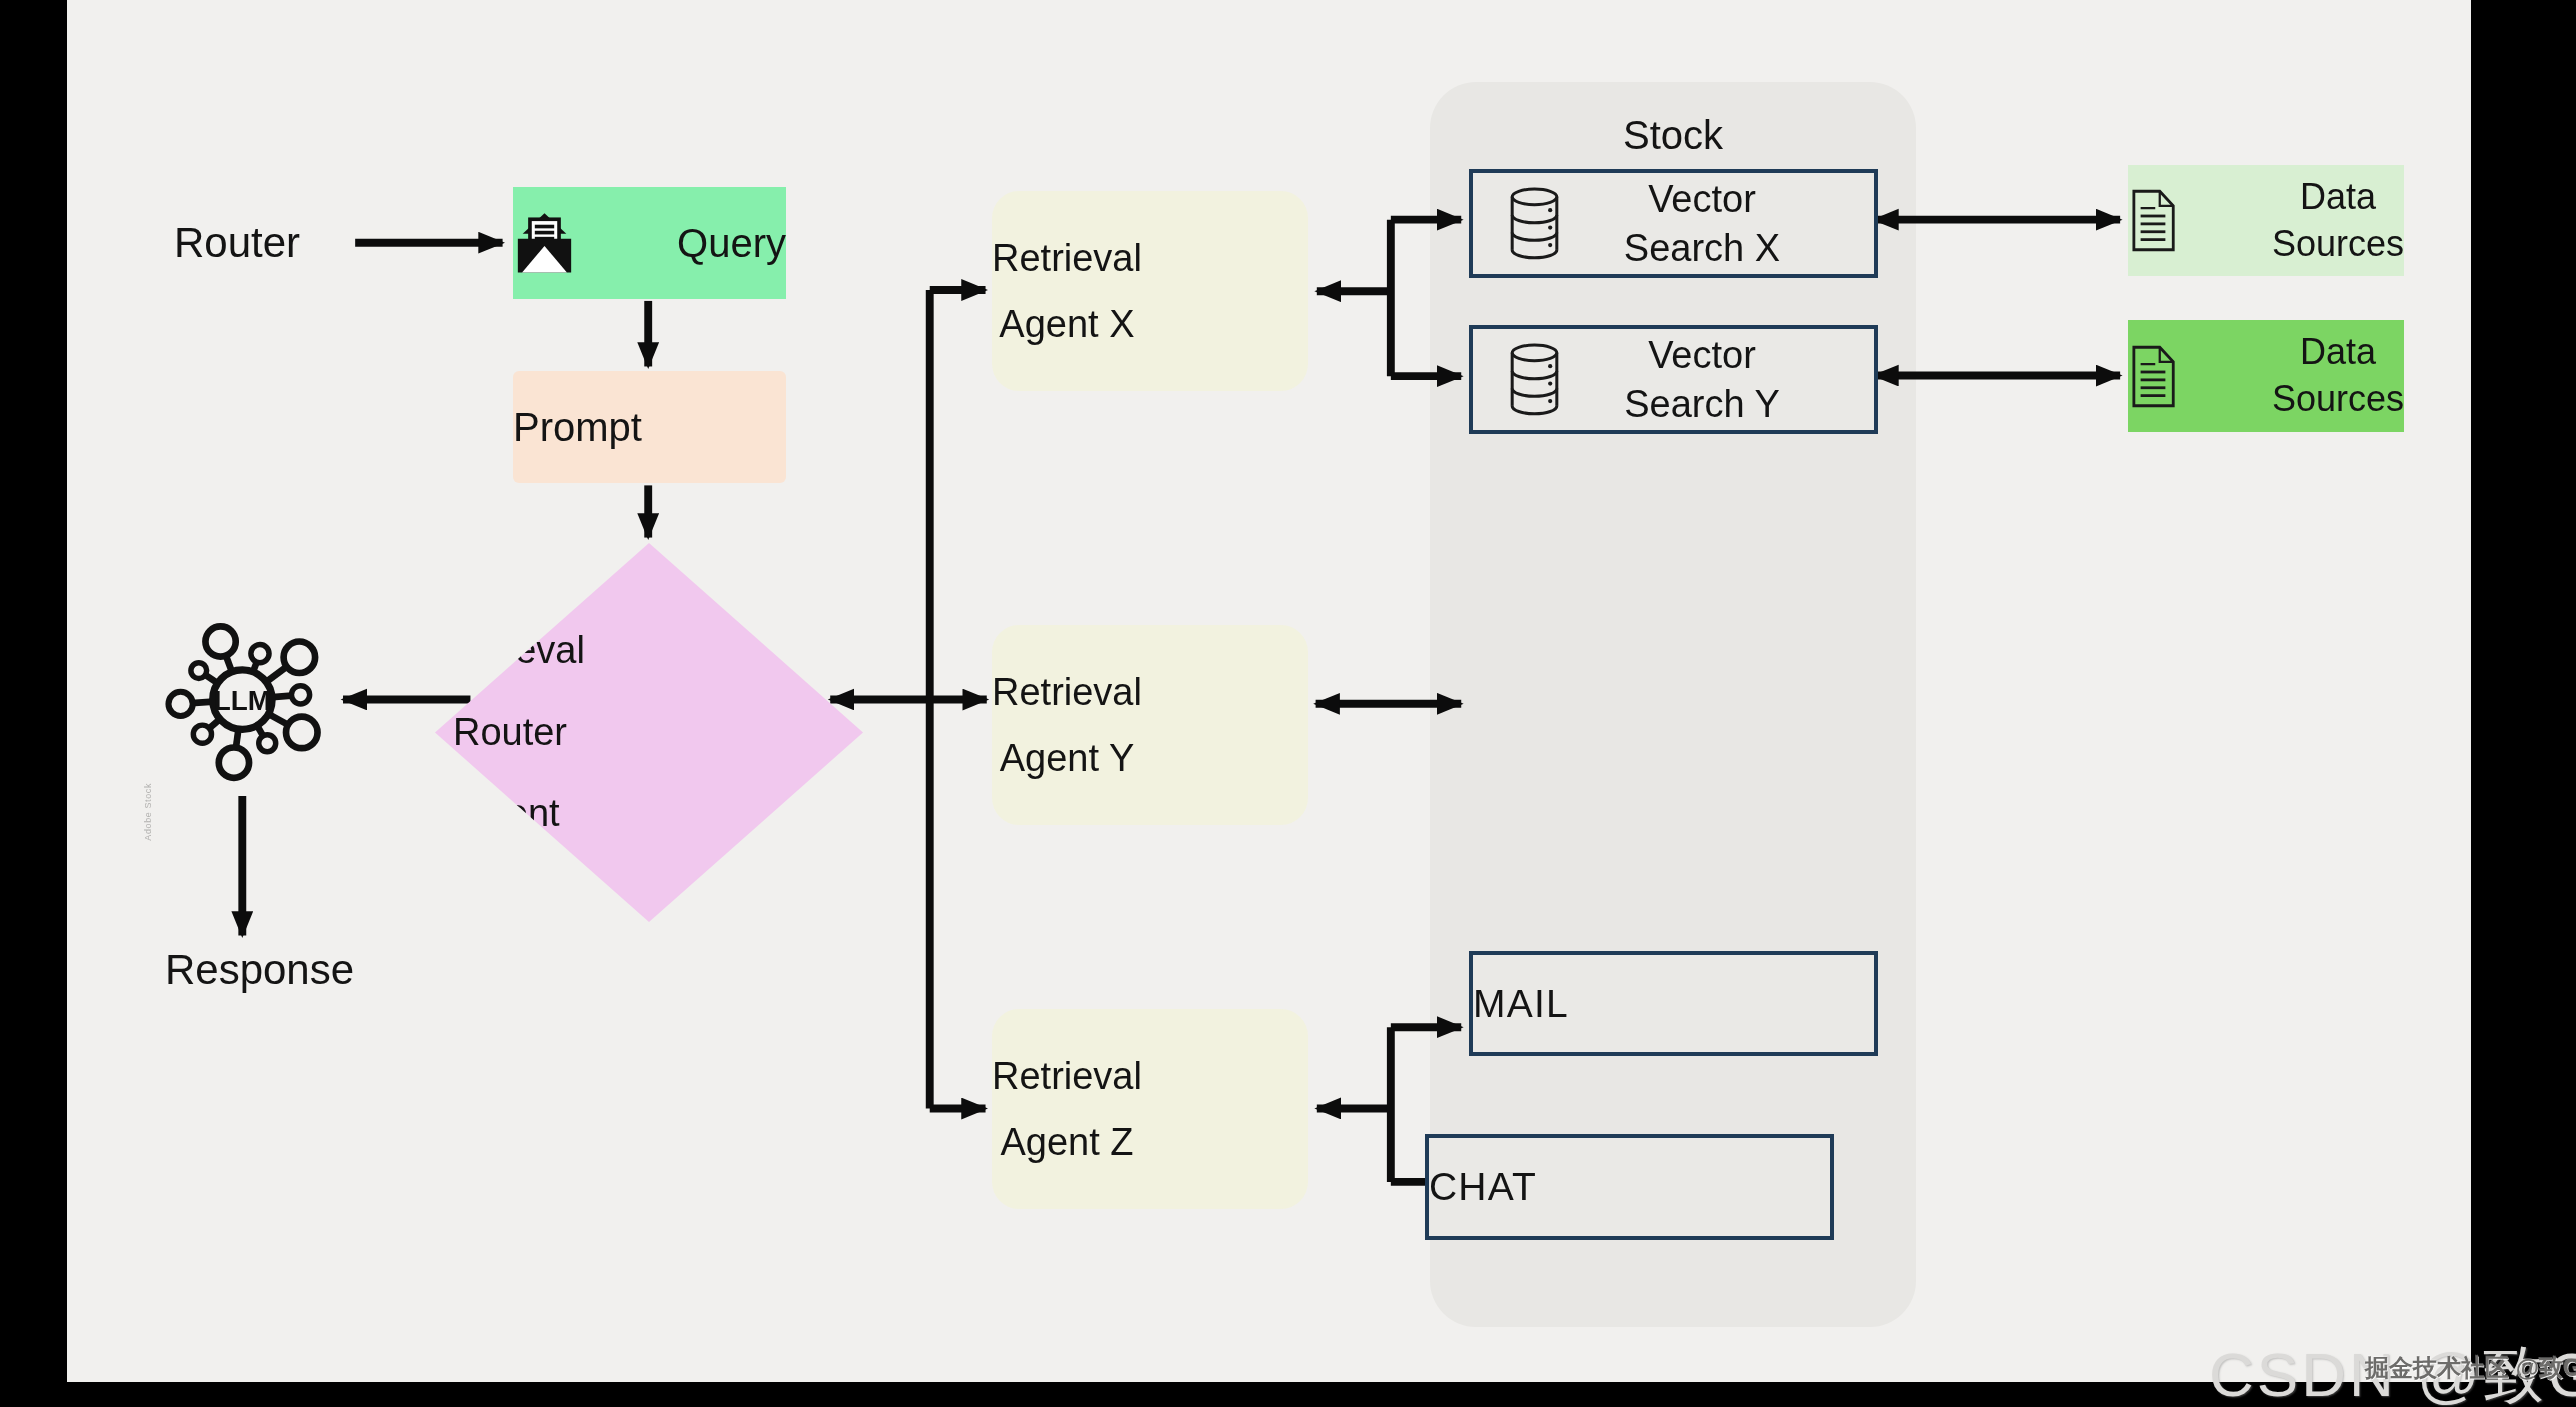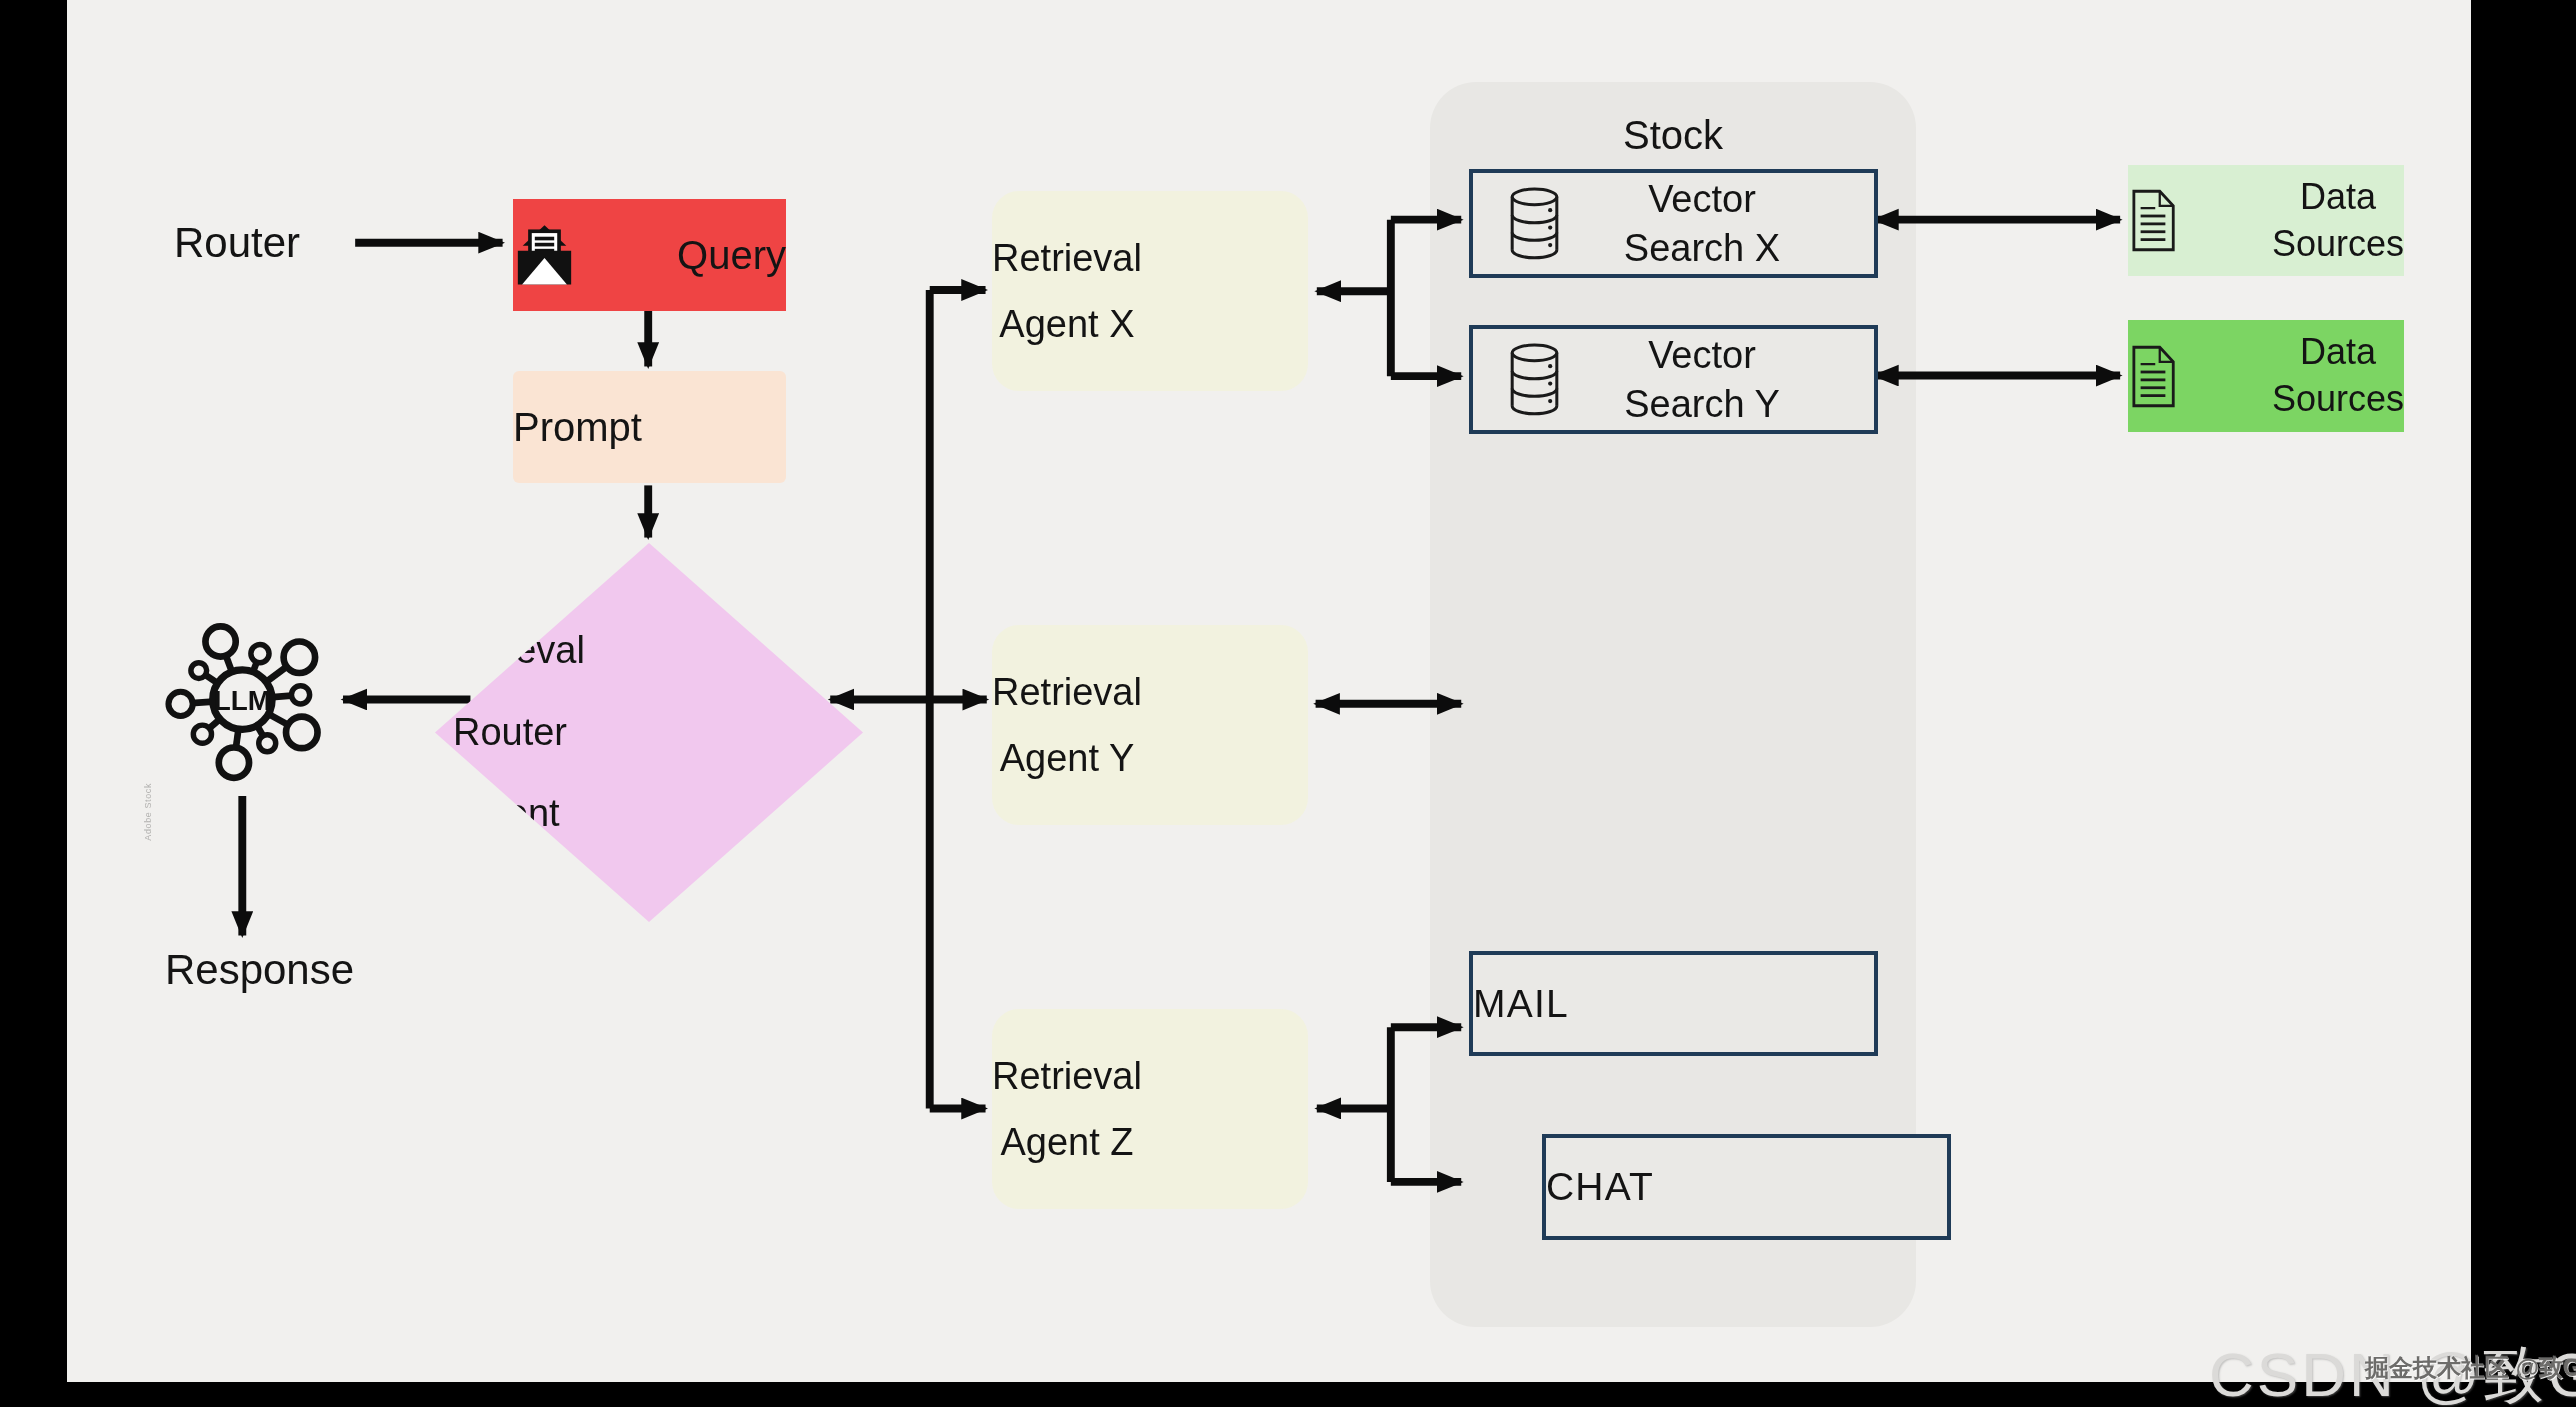--- a/index.html
+++ b/index.html
@@ -18,21 +18,21 @@
   .agent-x{left:992px;top:191px;}
   .agent-y{left:992px;top:625px;}
   .agent-z{left:992px;top:1009px;}
   .tools-panel{position:absolute;left:1430px;top:82px;width:486px;height:1245px;border-radius:46px;z-index:1;}
   .tools-title{left:1430px;top:108px;width:486px;height:55px;font-size:40px;}
   .toolbox{border-style:solid;border-width:4.2px;z-index:2;}
   .tb-vx{left:1469px;top:169px;width:401px;height:101px;font-size:38px;line-height:1.27em;}
   .tb-vy{left:1469px;top:325px;width:401px;height:101px;font-size:38px;line-height:1.27em;}
   .tb-web{left:1469px;top:651px;width:401px;height:106px;font-size:39px;gap:14.6px;}
   .tb-mail{left:1469px;top:951px;width:401px;height:97px;font-size:39px;letter-spacing:1.2px;}
-  .tb-chat{left:1542px;top:1134px;width:401px;height:98px;font-size:39px;letter-spacing:1.2px;}
+  .tb-chat{left:1425px;top:1134px;width:401px;height:98px;font-size:39px;letter-spacing:1.2px;}
   .toolbox .txt{flex:1;text-align:center;}
   .iconpad{flex:0 0 auto;display:flex;align-items:center;justify-content:center;}
   .ds{font-size:36px;line-height:1.3em;gap:8px;}
   .ds1{left:2128px;top:165px;width:276px;height:111px;}
   .ds2{left:2128px;top:320px;width:276px;height:112px;}
   .input-label{left:140px;top:215px;width:194px;height:55px;font-size:42px;}
   .response-label{left:138px;top:942px;width:243px;height:55px;font-size:42px;}
   .llm-wrap{position:absolute;left:140px;top:619px;width:206px;height:188px;z-index:2;}
   .stock-mark{position:absolute;left:143px;top:783px;z-index:2;font-size:9px;color:#a8a7a5;
               writing-mode:vertical-rl;transform:rotate(180deg);letter-spacing:0.6px;opacity:.85;}
@@ -75,21 +75,21 @@
       <path d="M2292,1693 L2292,1948"></path>
       <path d="M2292,1693 L2408,1693" marker-end="url(#ah)"></path>
       <path d="M2292,1948 L2408,1948" marker-end="url(#ah)"></path>
       <path d="M3089,362 L3494,362" marker-start="url(#ah)" marker-end="url(#ah)"></path>
       <path d="M3089,619 L3494,619" marker-start="url(#ah)" marker-end="url(#ah)"></path>
     </g>
   </svg>
 
   <div class="label input-label">Router</div>
 
-  <div class="node query" style="background-color: #ef4444; margin-top: 12px;">
+  <div class="node query" style="background-color: #86efac;">
     <span class="iconpad">
       <svg class="icon" width="63" height="63" viewBox="0 0 104 104">
         <polygon points="52,2 88,36 16,36" fill="#111"></polygon>
         <rect x="28" y="12" width="48" height="50" fill="#fff" stroke="#111" stroke-width="6"></rect>
         <line x1="36" y1="24" x2="68" y2="24" stroke="#111" stroke-width="6"></line>
         <line x1="36" y1="34" x2="68" y2="34" stroke="#111" stroke-width="6"></line>
         <line x1="36" y1="44" x2="68" y2="44" stroke="#111" stroke-width="6"></line>
         <polygon points="8,44 96,44 96,100 8,100" fill="#111"></polygon>
         <polygon points="15,100 52,56 89,100" fill="#fff"></polygon>
       </svg>

